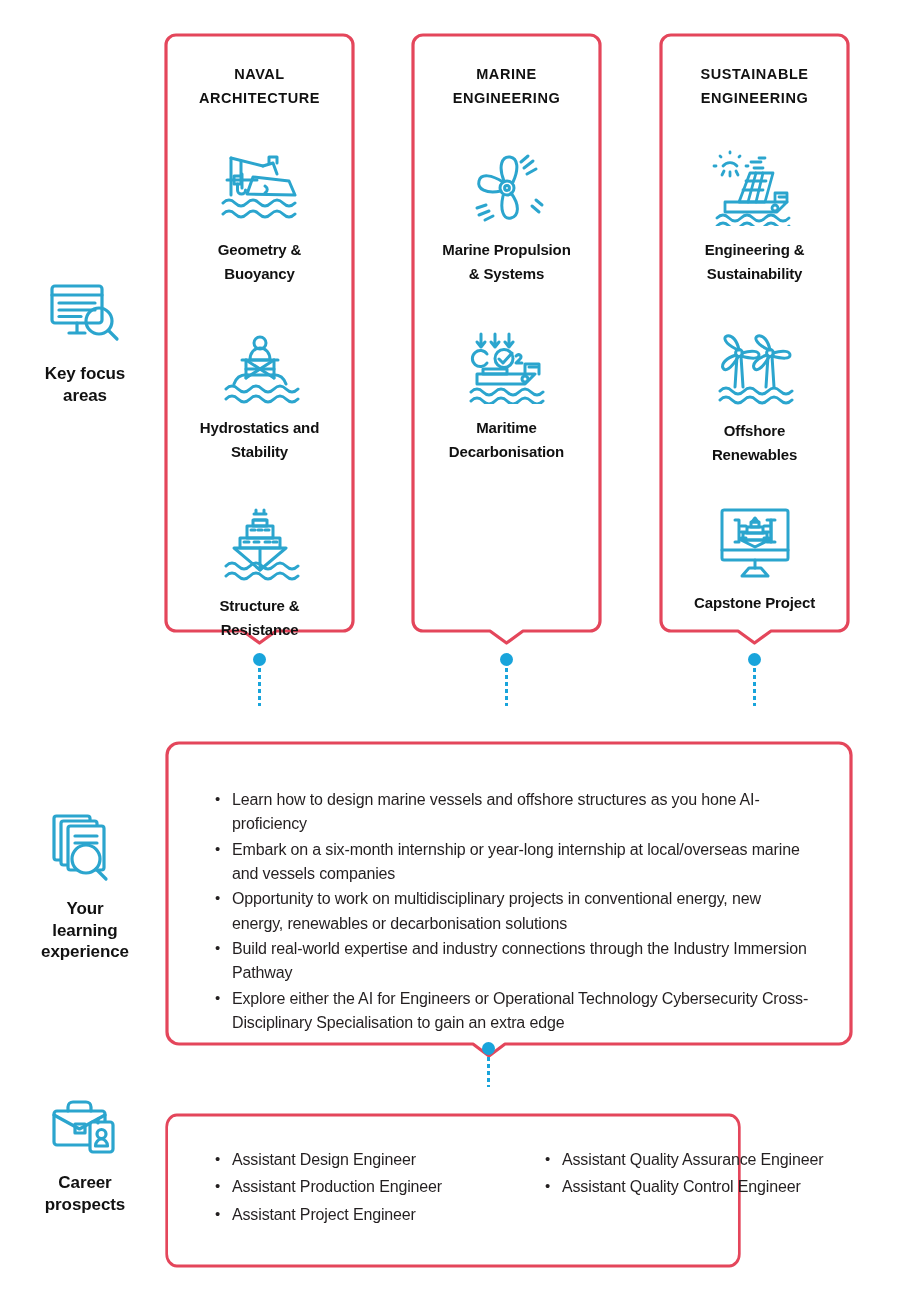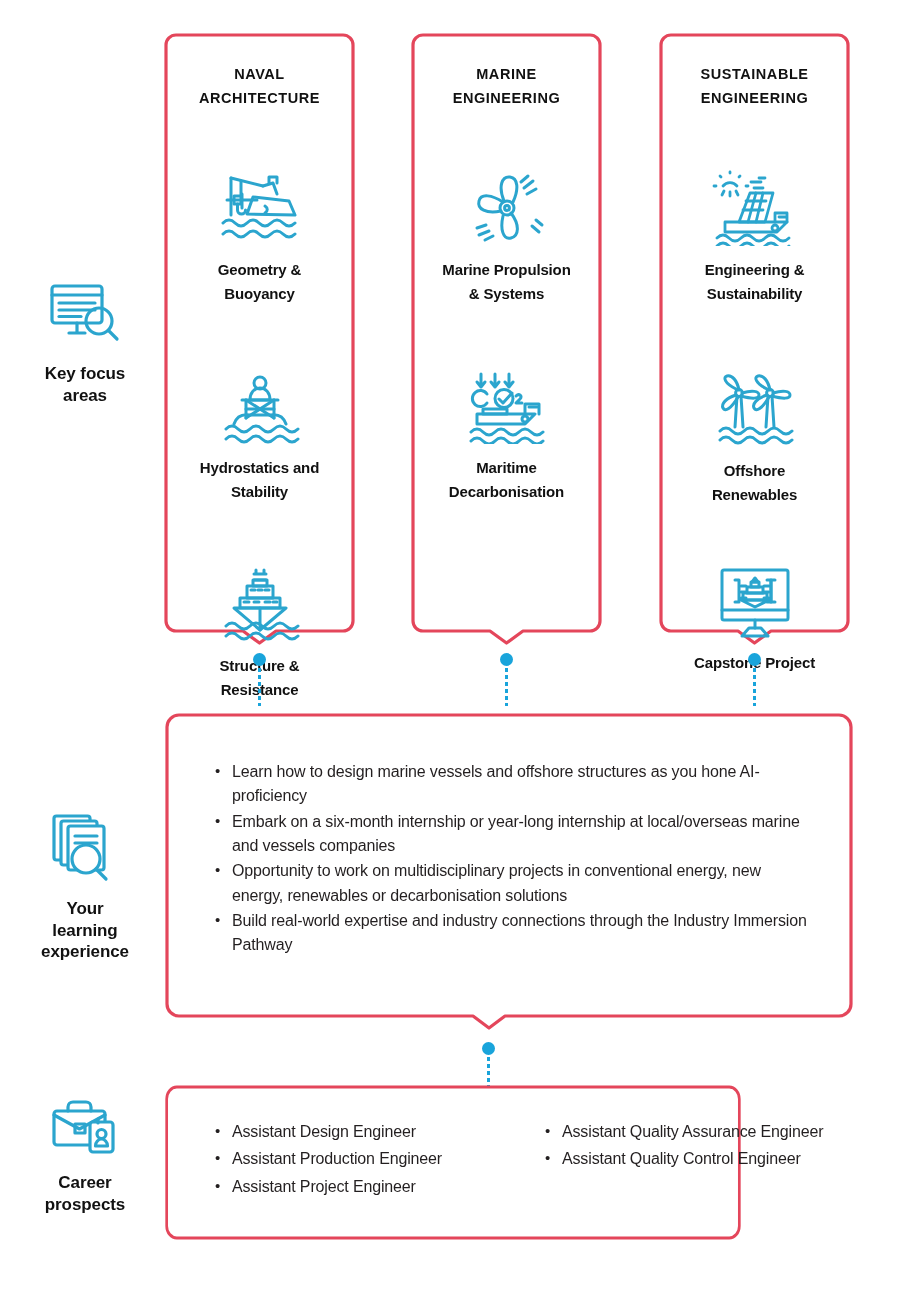--- a/index.html
+++ b/index.html
@@ -24,21 +24,21 @@
   .card {
     position: absolute;
     top: 33px;
     width: 191px;
     height: 612px;
   }
   .card svg.frame { position: absolute; inset: 0; width: 100%; height: 100%; }
   .card-inner {
     position: absolute; inset: 0;
     padding: 30px 14px 0;
-    display: flex; flex-direction: column; align-items: center; gap: 20px;
+    display: flex; flex-direction: column; align-items: center;
   }
   .card-title {
     font-size: 14.5px; font-weight: 700; letter-spacing: 0.55px;
     text-align: center; line-height: 1.65; color: #111;
     text-transform: uppercase;
   }
   .focus-block { width: 100%; text-align: center; }
   .focus-icon { display: block; margin: 0 auto 8px; }
   .focus-label {
     font-size: 15px; font-weight: 700; line-height: 1.6;
@@ -54,21 +54,21 @@
   }
   .conn .dline {
     position: absolute; left: 5px; top: 15px;
     width: 3px;
     background-image: linear-gradient(#19A4DB 55%, rgba(255,255,255,0) 0%);
     background-size: 3px 7px;
     background-repeat: repeat-y;
   }
 
   
-  .bigbox { position: absolute; }
+  .bigbox { position: absolute; margin-top: 28px; }
   .bigbox svg.frame { position: absolute; inset: 0; width: 100%; height: 100%; }
   .bigbox .content { position: absolute; inset: 0; }
 
   ul.bullets { list-style: none; }
   ul.bullets li {
     position: relative;
     padding-left: 19px;
     font-size: 16px;
     line-height: 1.52;
     color: #231f20;
@@ -356,20 +356,21 @@
   <div class="bigbox" style="left:165px; top:713px; width:688px; height:317px;">
     <svg class="frame" viewBox="0 0 688 317" preserveAspectRatio="none">
       <path d="M14 2 H674 a12 12 0 0 1 12 12 V291 a12 12 0 0 1 -12 12 H340 L324 315 L308 303 H14 a12 12 0 0 1 -12 -12 V14 a12 12 0 0 1 12 -12 Z" fill="#ffffff" stroke="#E4465B" stroke-width="3.2" stroke-linejoin="round"></path>
     </svg>
     <div class="content">
       <ul class="bullets" id="learning-list">
           <li>Learn how to design marine vessels and offshore structures as you hone AI-proficiency</li>
           <li>Embark on a six-month internship or year-long internship at local/overseas marine and vessels companies</li>
           <li>Opportunity to work on multidisciplinary projects in conventional energy, new energy, renewables or decarbonisation solutions</li>
           <li>Build real-world expertise and industry connections through the Industry Immersion Pathway</li>
+          <li>Explore either the AI for Engineers or Operational Technology Cybersecurity Cross-Disciplinary Specialisation to gain an extra edge</li>
         </ul>
     </div>
   </div>
   <div class="conn" style="left:482px; top:1042px; height:46px;">
     <span class="dot"></span>
     <span class="dline" style="height:30px;"></span>
   </div>
 
   <div class="bigbox" style="left:165px; top:1085px; width:576px; height:155px;padding-left:40px;">
     <svg class="frame" viewBox="0 0 688 155" preserveAspectRatio="none">

